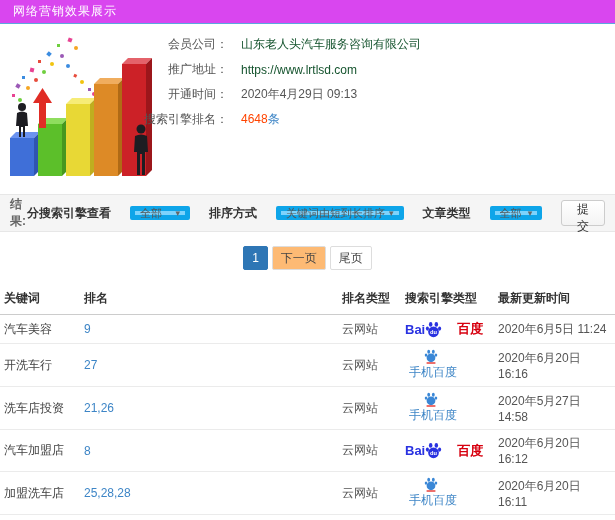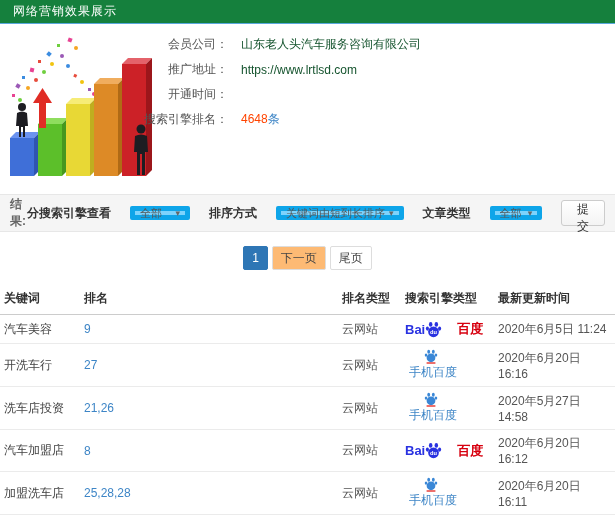--- a/index.html
+++ b/index.html
@@ -3,21 +3,21 @@
 <meta charset="utf-8">
 <style>
   * { box-sizing: border-box; margin: 0; padding: 0; }
   html,body { width: 615px; height: 520px; overflow: hidden; }
   body {
     font-family: "Liberation Sans", "DejaVu Sans", sans-serif;
     font-size: 12px; color: #555; background: #fff;
   }
   
   .topbar {
-    height: 24px; background: #15803d; border-bottom: 1px solid #5aa8dd;
+    height: 24px; background: #d946ef; border-bottom: 1px solid #5aa8dd;
     display: flex; align-items: center; padding-left: 13px;
   }
   .topbar .title { color: #fff; font-size: 12px; letter-spacing: 1px; }
 
   
   .info-section { position: relative; height: 164px; }
   .chart-illu { position: absolute; left: 2px; top: 6px; width: 154px; height: 154px; }
   .info-rows { position: absolute; left: 136px; top: 12px; }
   .info-row { display: flex; align-items: center; height: 17px; margin-bottom: 8px; }
   .info-label { width: 92px; text-align: right; color: #555; margin-right: 13px; }
@@ -151,20 +151,21 @@
     <div class="info-row">
       <span class="info-label">会员公司：</span>
       <a class="link" href="#">山东老人头汽车服务咨询有限公司</a>
     </div>
     <div class="info-row">
       <span class="info-label">推广地址：</span>
       <a class="link" href="#">https://www.lrtlsd.com</a>
     </div>
     <div class="info-row">
       <span class="info-label">开通时间：</span>
+      <span class="info-value">2020年4月29日 09:13</span>
     </div>
     <div class="info-row">
       <span class="info-label">搜索引擎排名：</span>
       <span class="info-value">
         <span class="hl-num">4648</span><span class="hl-suffix">条</span>
       </span>
     </div>
   </div>
 </div>
 

